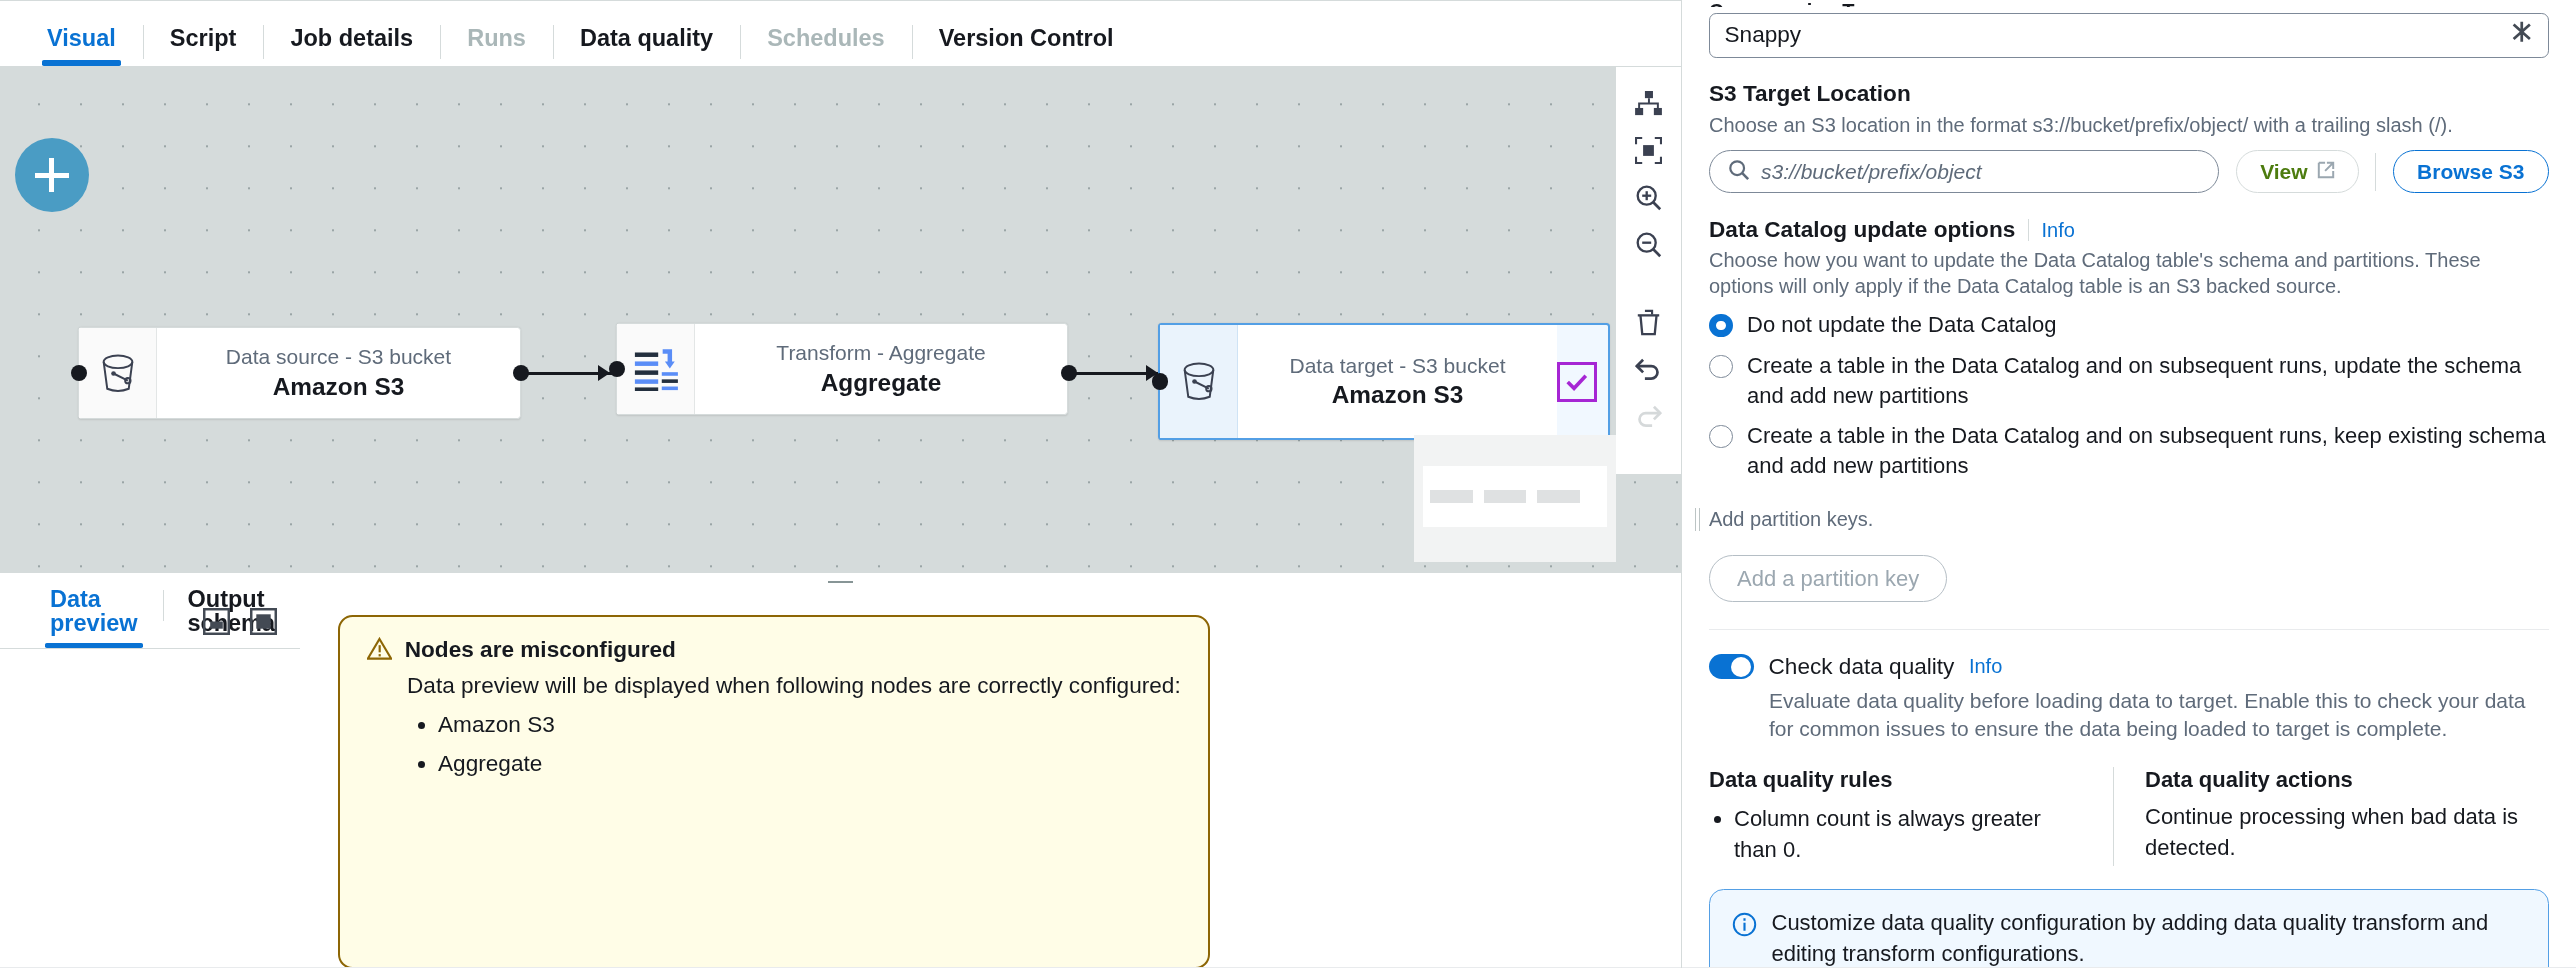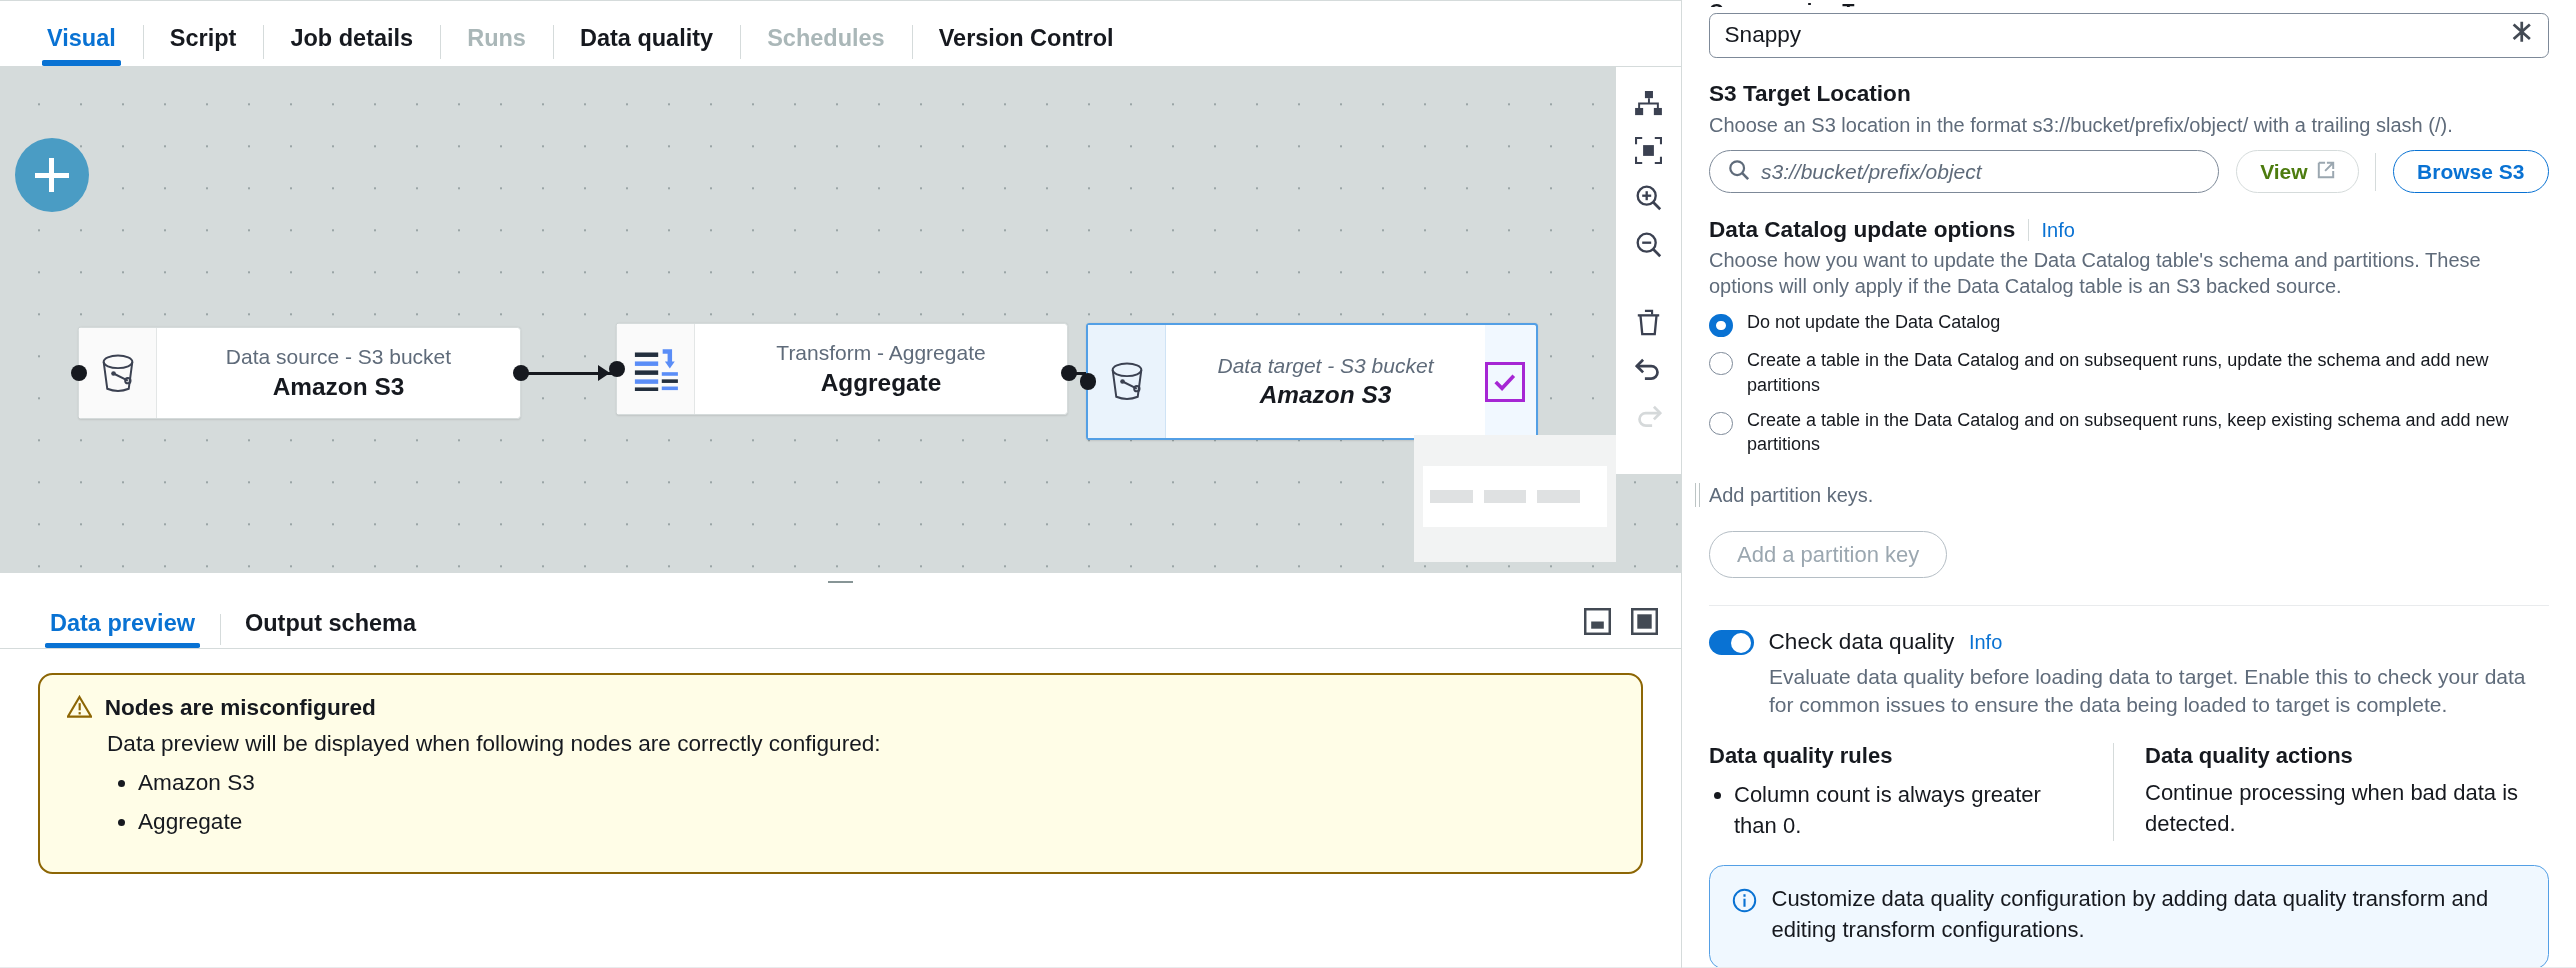--- a/index.html
+++ b/index.html
@@ -174,21 +174,21 @@
   
   .splitter {
     height: 18px; flex: 0 0 18px; background: #ffffff;
     display: flex; align-items: center; justify-content: center;
     border-bottom: 0; cursor: row-resize;
   }
   .splitter .bar { width: 25px; height: 2.7px; background: #879596; }
 
   
   .preview-pane {
-    flex: 1; background: #fff; display: flex; flex-direction: column;
+    flex: 1; background: #fff; display: flex; flex-direction: row;
     position: relative;
   }
   .preview-tabs {
     height: 58px; flex: 0 0 58px;
     display: flex; align-items: flex-end;
     border-bottom: 0.9px solid #d5dbdb;
     padding-left: 25px;
     position: relative;
   }
   .ptab {
@@ -285,21 +285,21 @@
   .label-with-info .divider { width: 0.9px; height: 22px; background: #d5dbdb; margin: 0 12.7px; align-self: center; }
   .info-link { font-size: 20px; color: #0972d3; cursor: pointer; }
 
   .radio-row { display: flex; align-items: flex-start; gap: 14.5px; margin-top: 11px; }
   .radio {
     width: 23.5px; height: 23.5px; border-radius: 50%;
     border: 1.8px solid #7d8998; flex: 0 0 23.5px; margin-top: 3.6px;
     background: #fff; cursor: pointer;
   }
   .radio.checked { border: 7.2px solid #0972d3; background: #fff; }
-  .radio-label { font-size: 18px; color: #16191f; line-height: 1.35; }
+  .radio-label { font-size: 22px; color: #16191f; line-height: 1.35; }
 
   .partition-wrap { margin-top: 25px; }
   .partition-desc-row { display: flex; align-items: flex-start; margin-top: 3.6px; }
   .grip { width: 5.4px; height: 23.5px; border-left: 1.8px solid #bcc4c4; border-right: 1.8px solid #bcc4c4; margin-left: -14.5px; margin-right: 9px; margin-top: 1.8px; }
   .btn.disabled-pill {
     border: 1.8px solid #b5bec5; color: #9ba7b0; margin-top: 23.5px;
     font-weight: normal; font-size: 22px; height: 47px; padding: 0 27px;
   }
 
   .hr { height: 0.9px; background: #e9ebed; margin: 27px 0 0 0; }
@@ -399,21 +399,21 @@
         <div class="node-text">
           <div class="node-sub">Transform - Aggregate</div>
           <div class="node-title">Aggregate</div>
         </div>
       </div>
 
       <div class="conn" style="left:1068px; top:306px; width:99px;"></div>
       <div class="arrow" style="left:1146px; top:306px;"></div>
       <span class="port" style="left:1061px; top:306px;"></span>
 
-      <div class="node selected" style="left:1086px; top:256px; width:452px; height:117px;font-style:italic;">
+      <div class="node selected" style="left:1158px; top:256px; width:452px; height:117px;">
         <span class="port" style="left:-8.1px;"></span>
         <div class="icon-box">
           <svg width="42" height="43" viewBox="0 0 46 48">
             <ellipse cx="23" cy="11" rx="16" ry="7" fill="none" stroke="#3b4151" stroke-width="2.2"></ellipse>
             <path d="M7 11 L11 41 Q23 46 35 41 L39 11" fill="none" stroke="#3b4151" stroke-width="2.2"></path>
             <line x1="18" y1="24" x2="34" y2="32" stroke="#3b4151" stroke-width="2.2"></line>
             <circle cx="18" cy="24" r="2.6" fill="#3b4151"></circle>
             <circle cx="34" cy="32" r="3" fill="none" stroke="#3b4151" stroke-width="2.2"></circle>
           </svg>
         </div>

